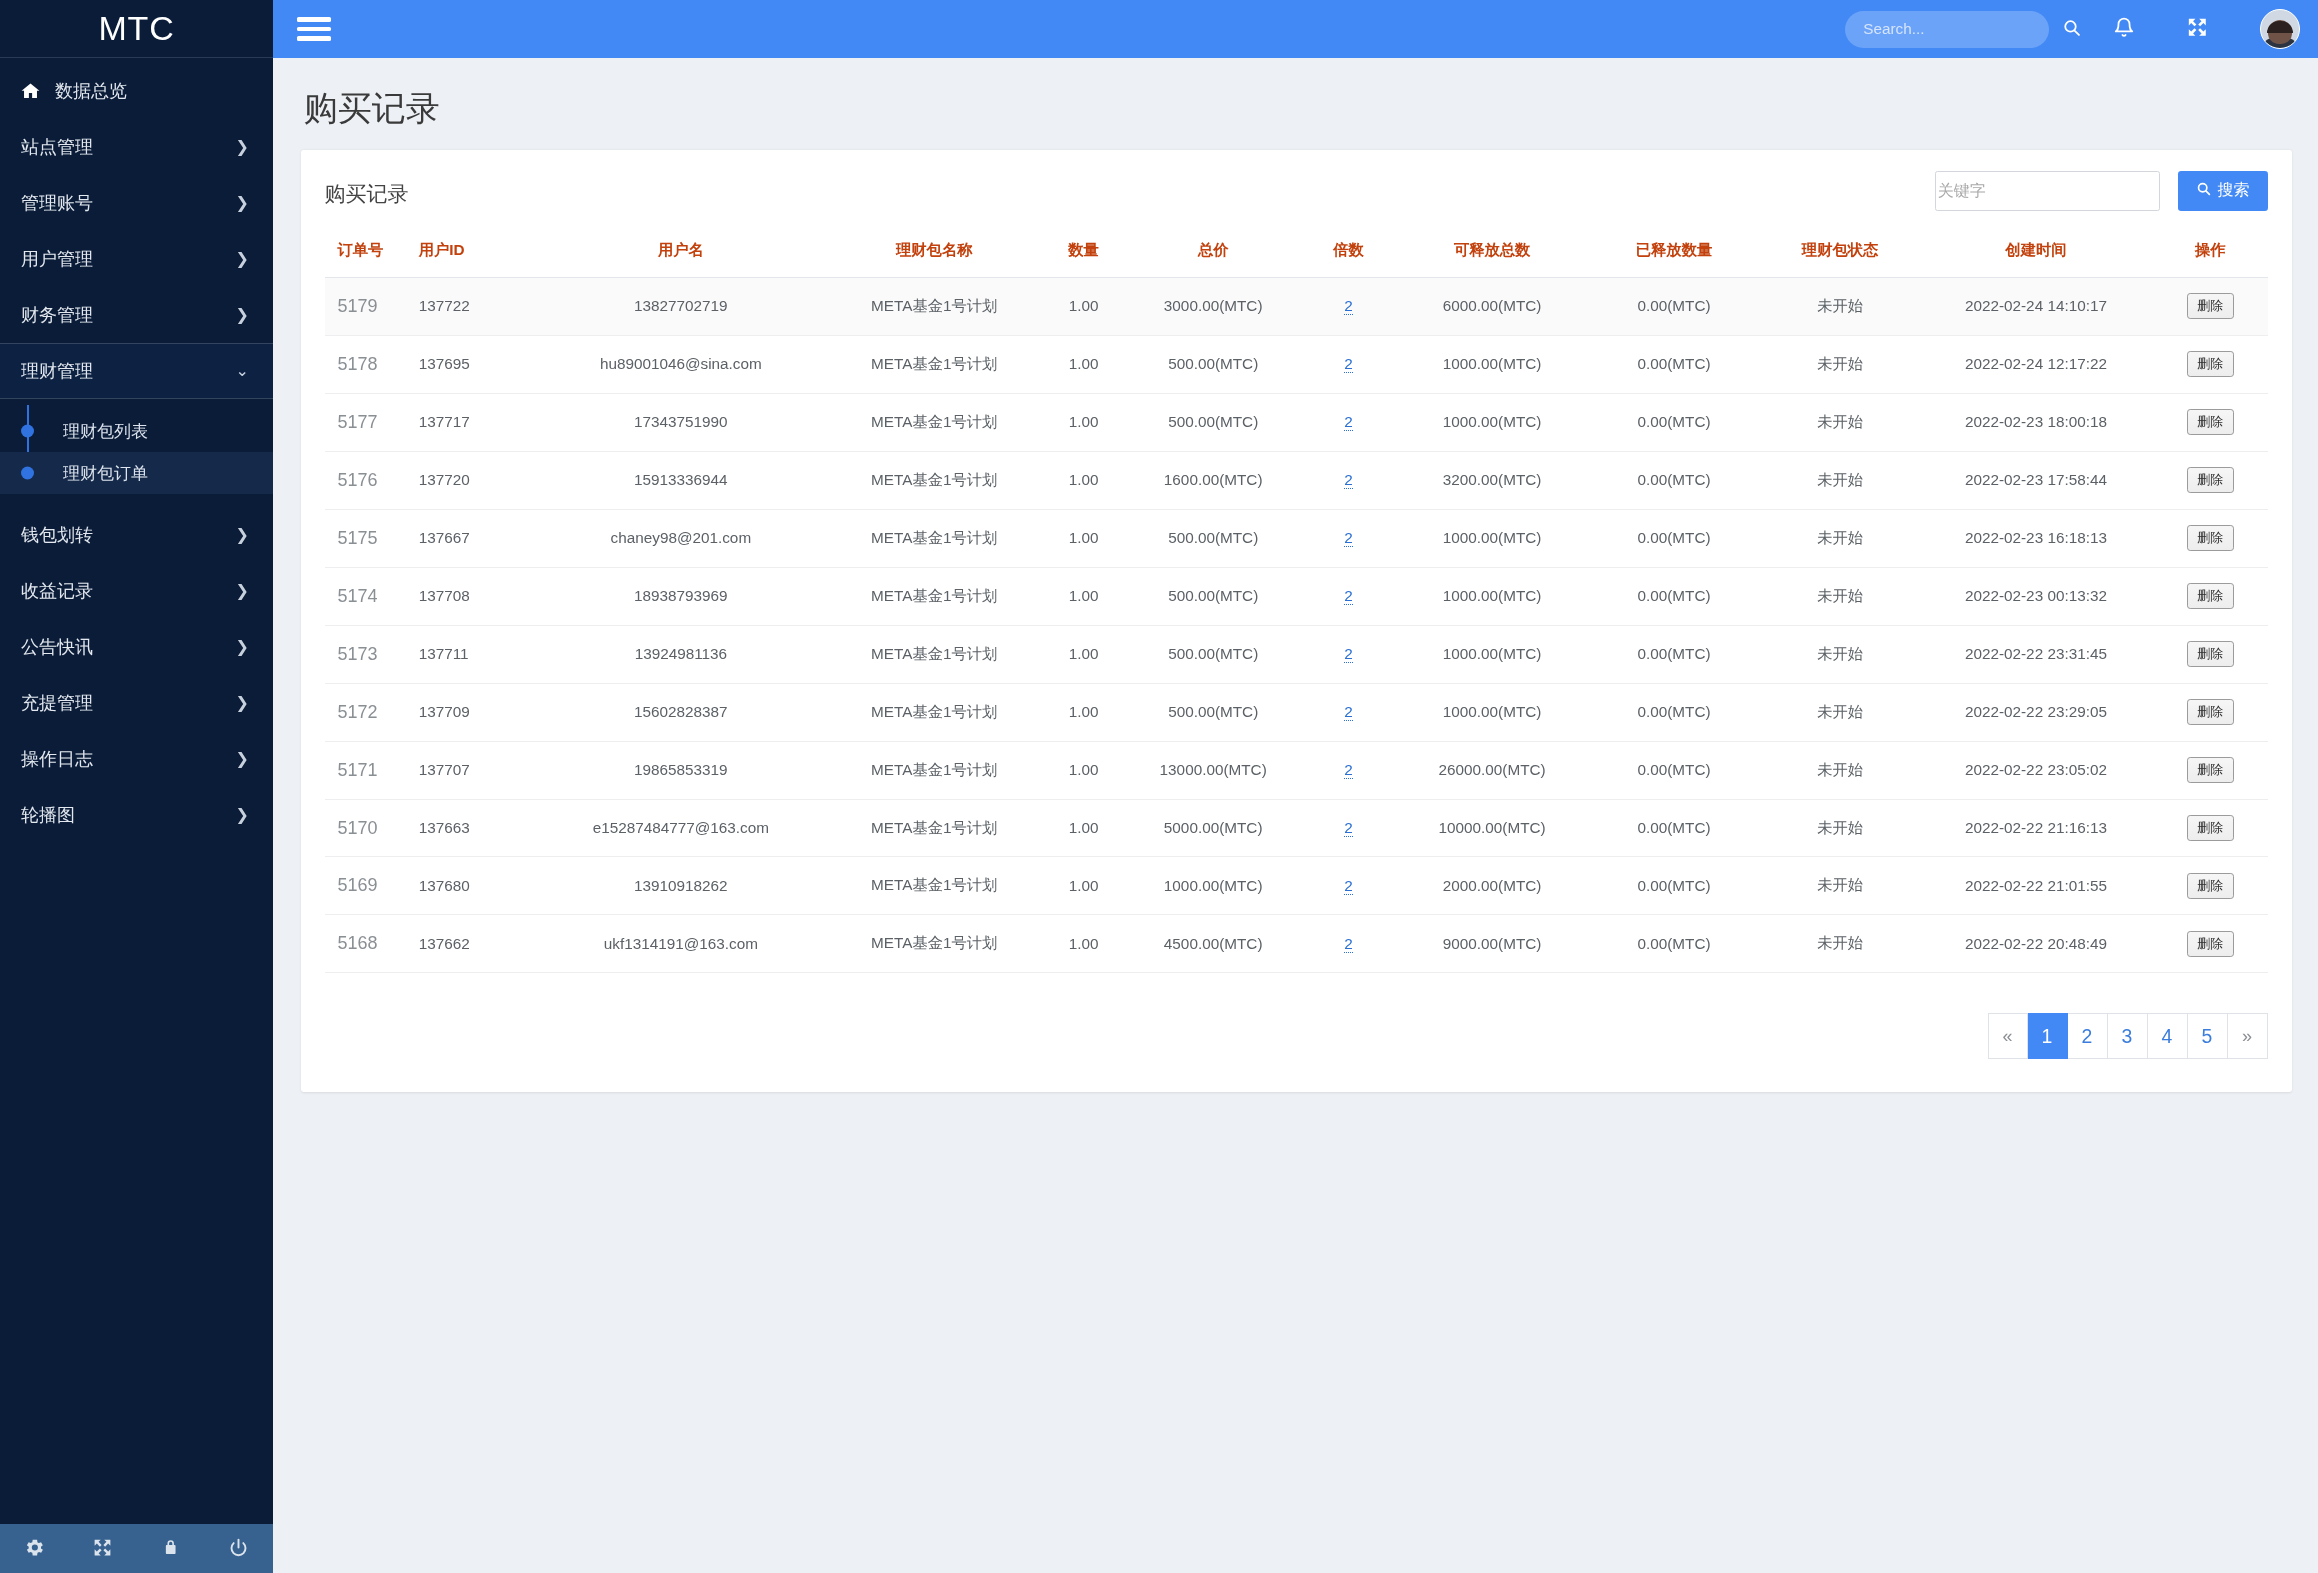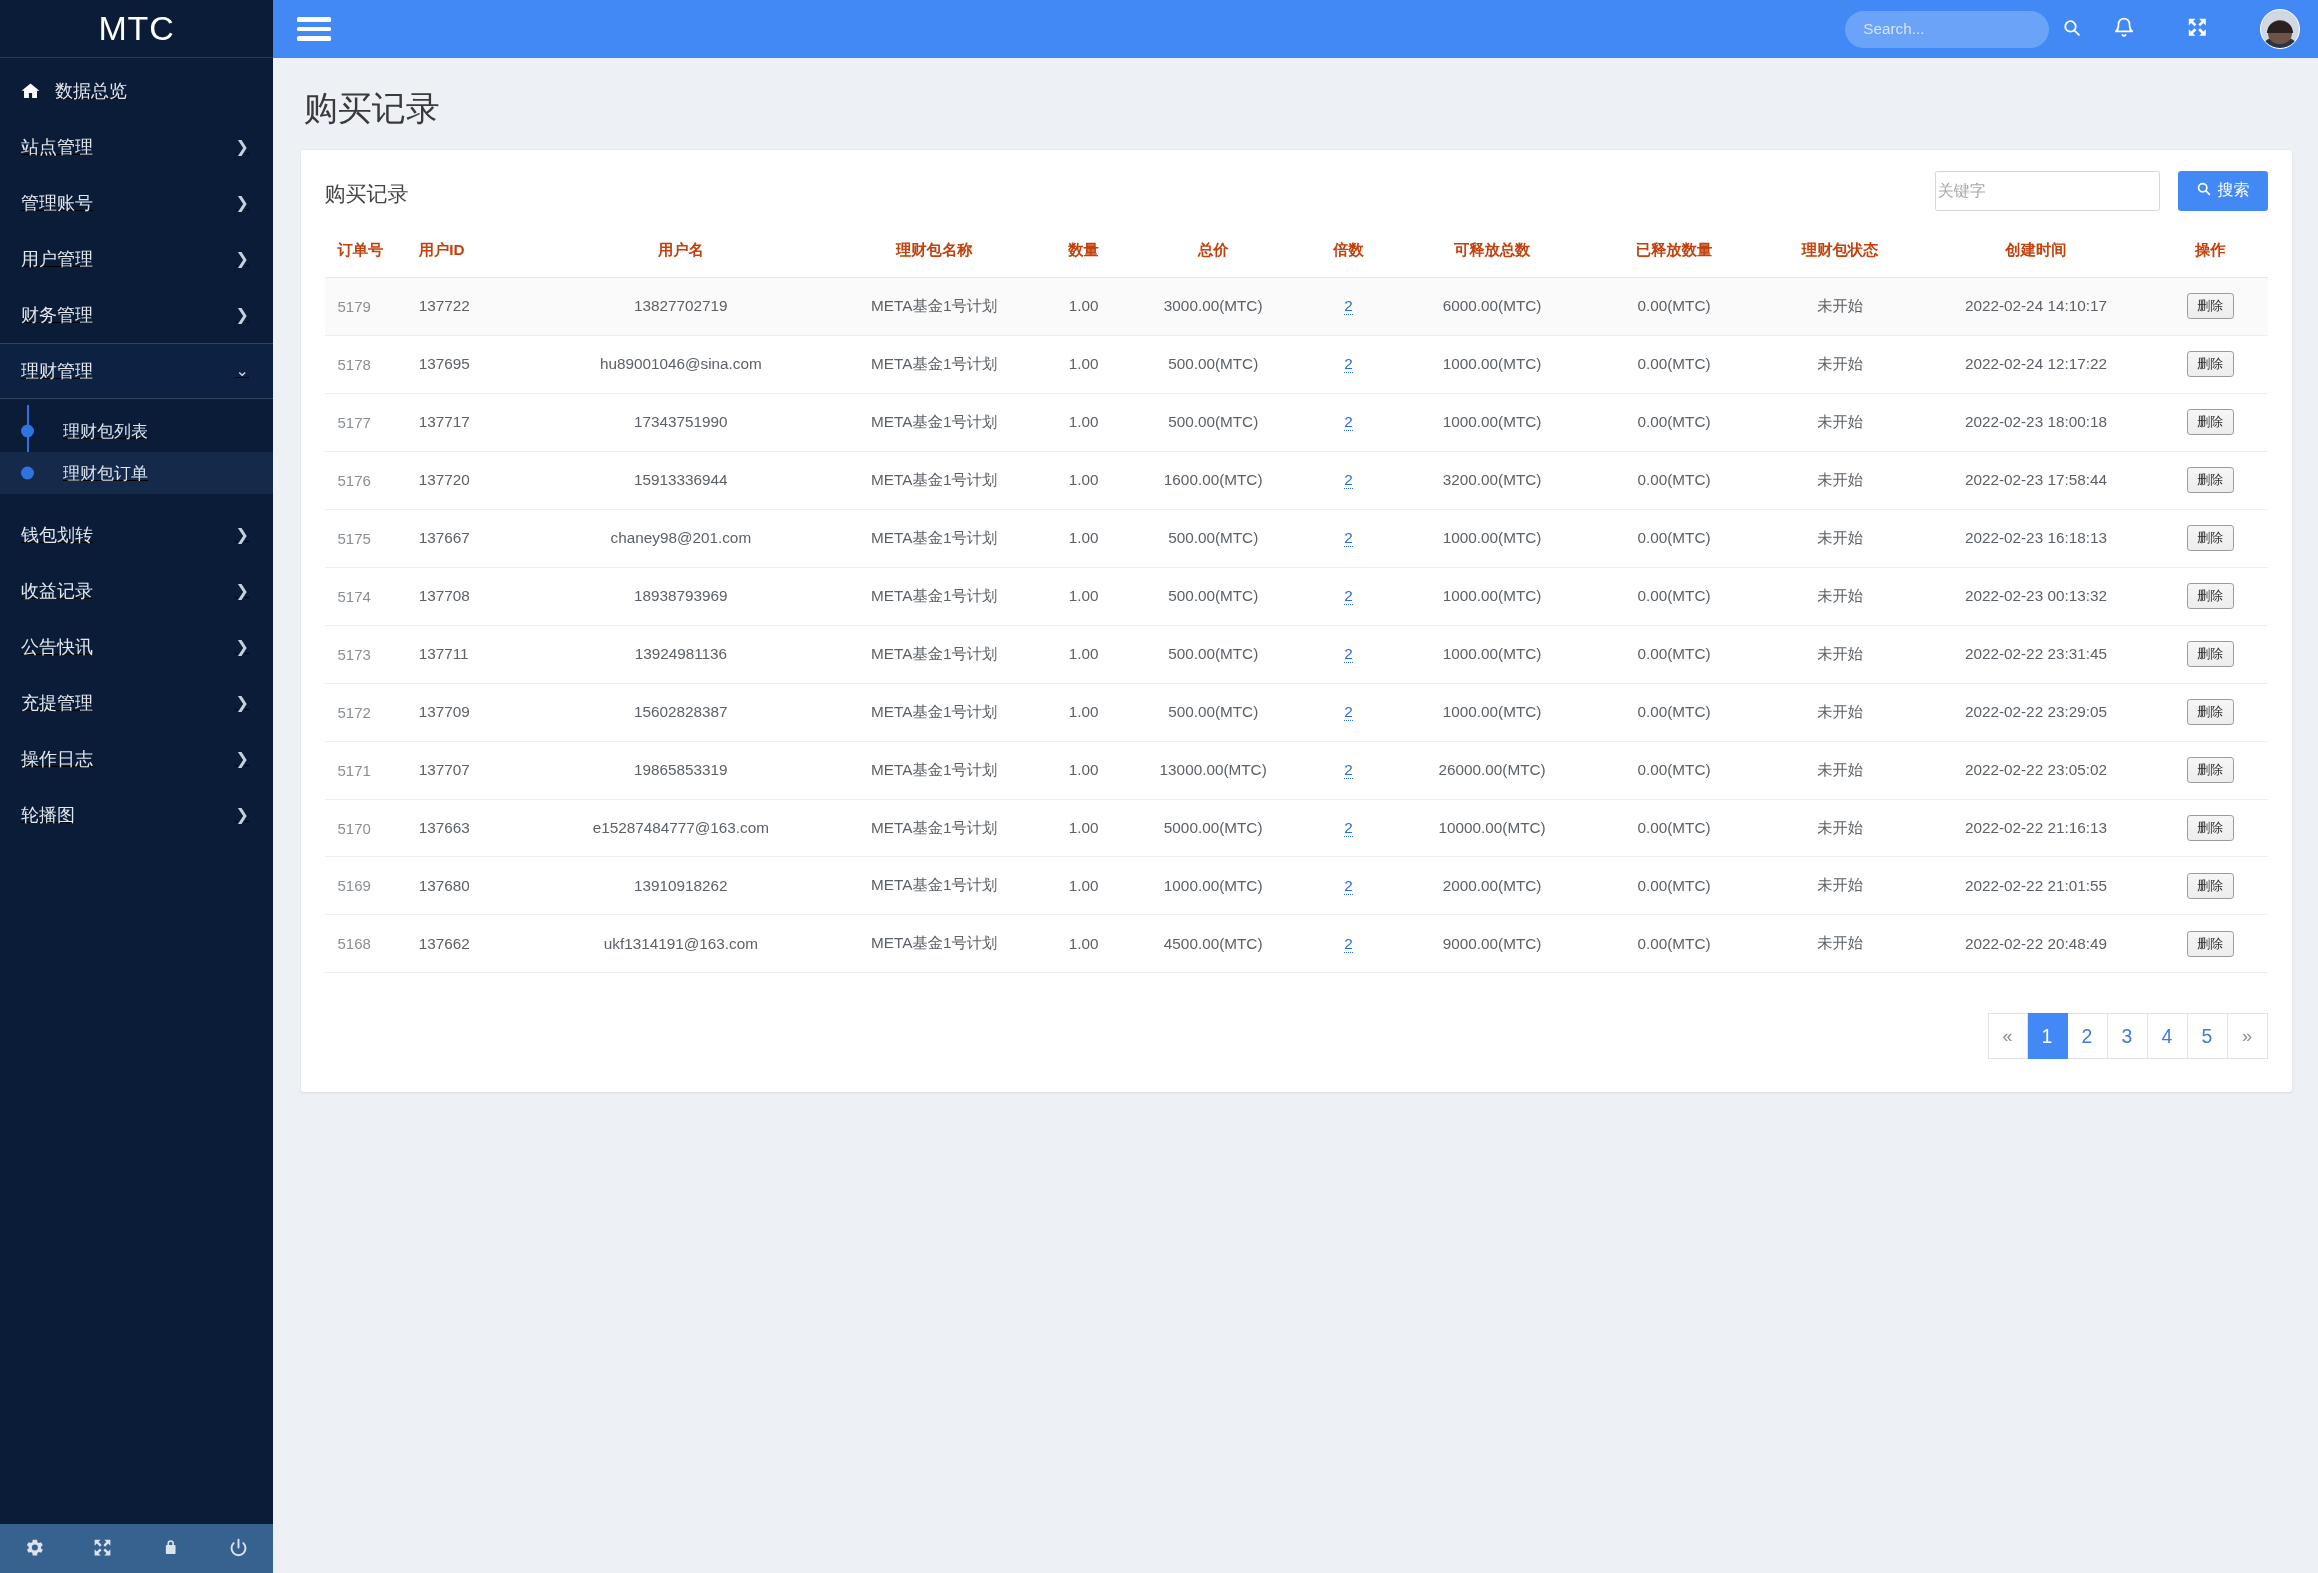--- a/index.html
+++ b/index.html
@@ -18,21 +18,21 @@
     position: relative;
     display: flex; flex-direction: column;
   }
   .brand {
     height: 58px; flex: 0 0 58px;
     display: flex; align-items: center; justify-content: center;
     color: #fff; font-size: 34px; font-weight: 400;
     letter-spacing: 0.8px;
     border-bottom: 0.8px solid #2a3a55;
   }
-  .nav { flex: 1 1 auto; padding-top: 4.8px; overflow: hidden; text-decoration: underline; }
+  .nav { flex: 1 1 auto; padding-top: 4.8px; overflow: hidden; }
 
   .nav-item {
     display: flex; align-items: center;
     height: 56px;
     padding: 0 24px 0 21px;
     color: #e3e8ef; font-size: 18px;
     cursor: pointer;
     position: relative;
   }
   .nav-item.dash { padding-left: 18px; }
@@ -177,21 +177,21 @@
     border-bottom: 1.6px solid #e3e6ea;
     white-space: nowrap;
   }
   tbody td {
     font-size: 15.3px; color: #5b6166;
     padding: 15.3px 6.5px;
     border-bottom: 0.8px solid #eceef0;
     text-align: center; white-space: nowrap;
   }
   tbody tr.first td { background: #fafafa; }
-  td.num { color: #8a8f94; font-size: 15px; }
+  td.num { color: #8a8f94; font-size: 18px; }
   td a.mult {
     color: #2a6fd4; text-decoration: none;
     border-bottom: 0.8px dotted #2a6fd4;
   }
   .del-btn {
     font-family: "Liberation Sans", sans-serif;
     font-size: 13px; color: #2f2f2f;
     background: linear-gradient(#f6f6f6,#ededed);
     border: 0.8px solid #9b9b9b; border-radius: 3.2px;
     padding: 3.2px 9.7px; cursor: pointer;

